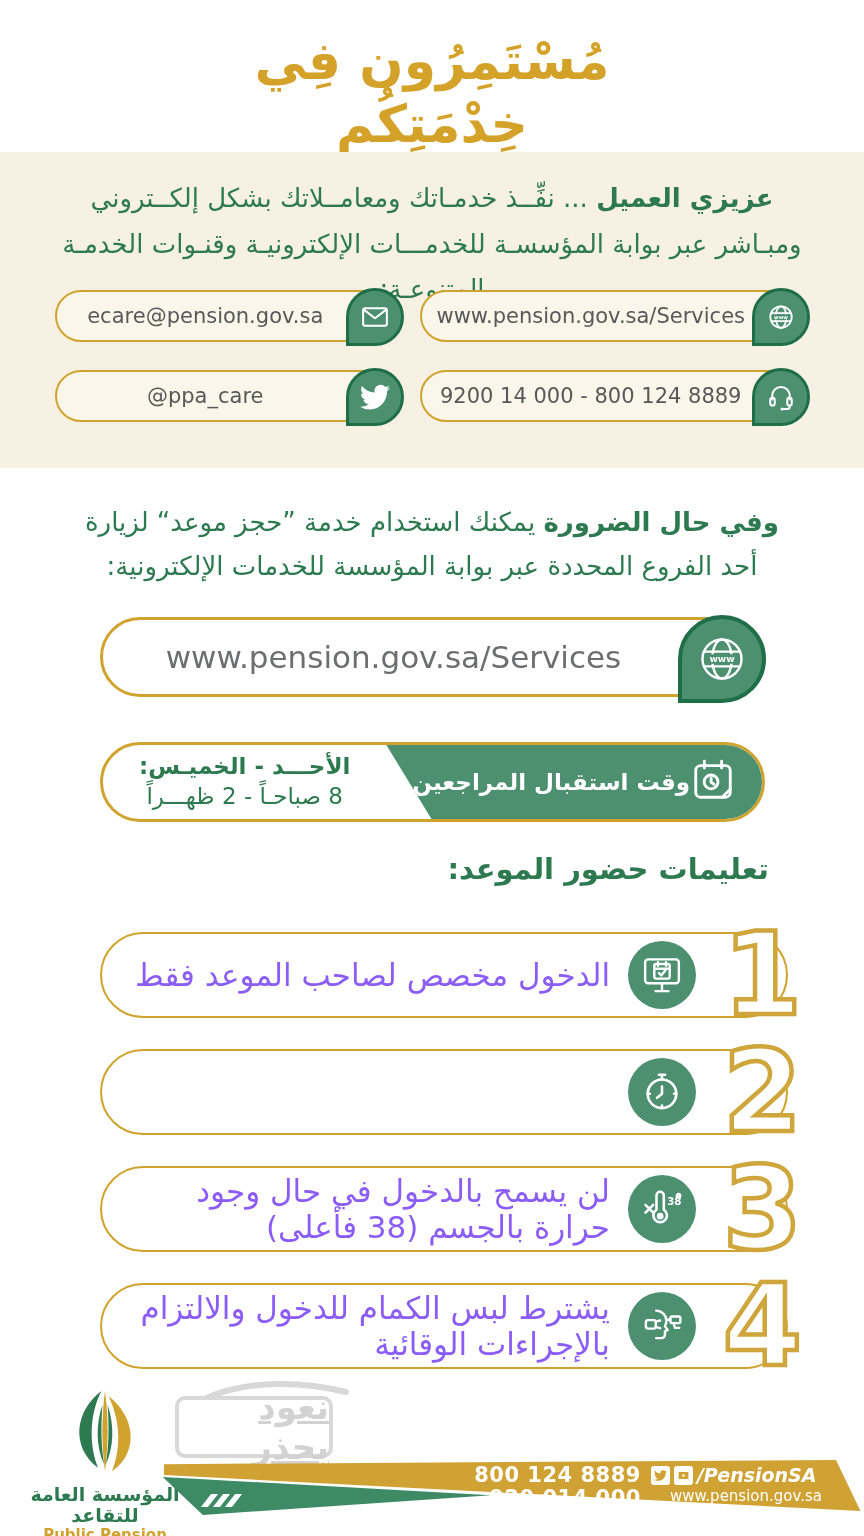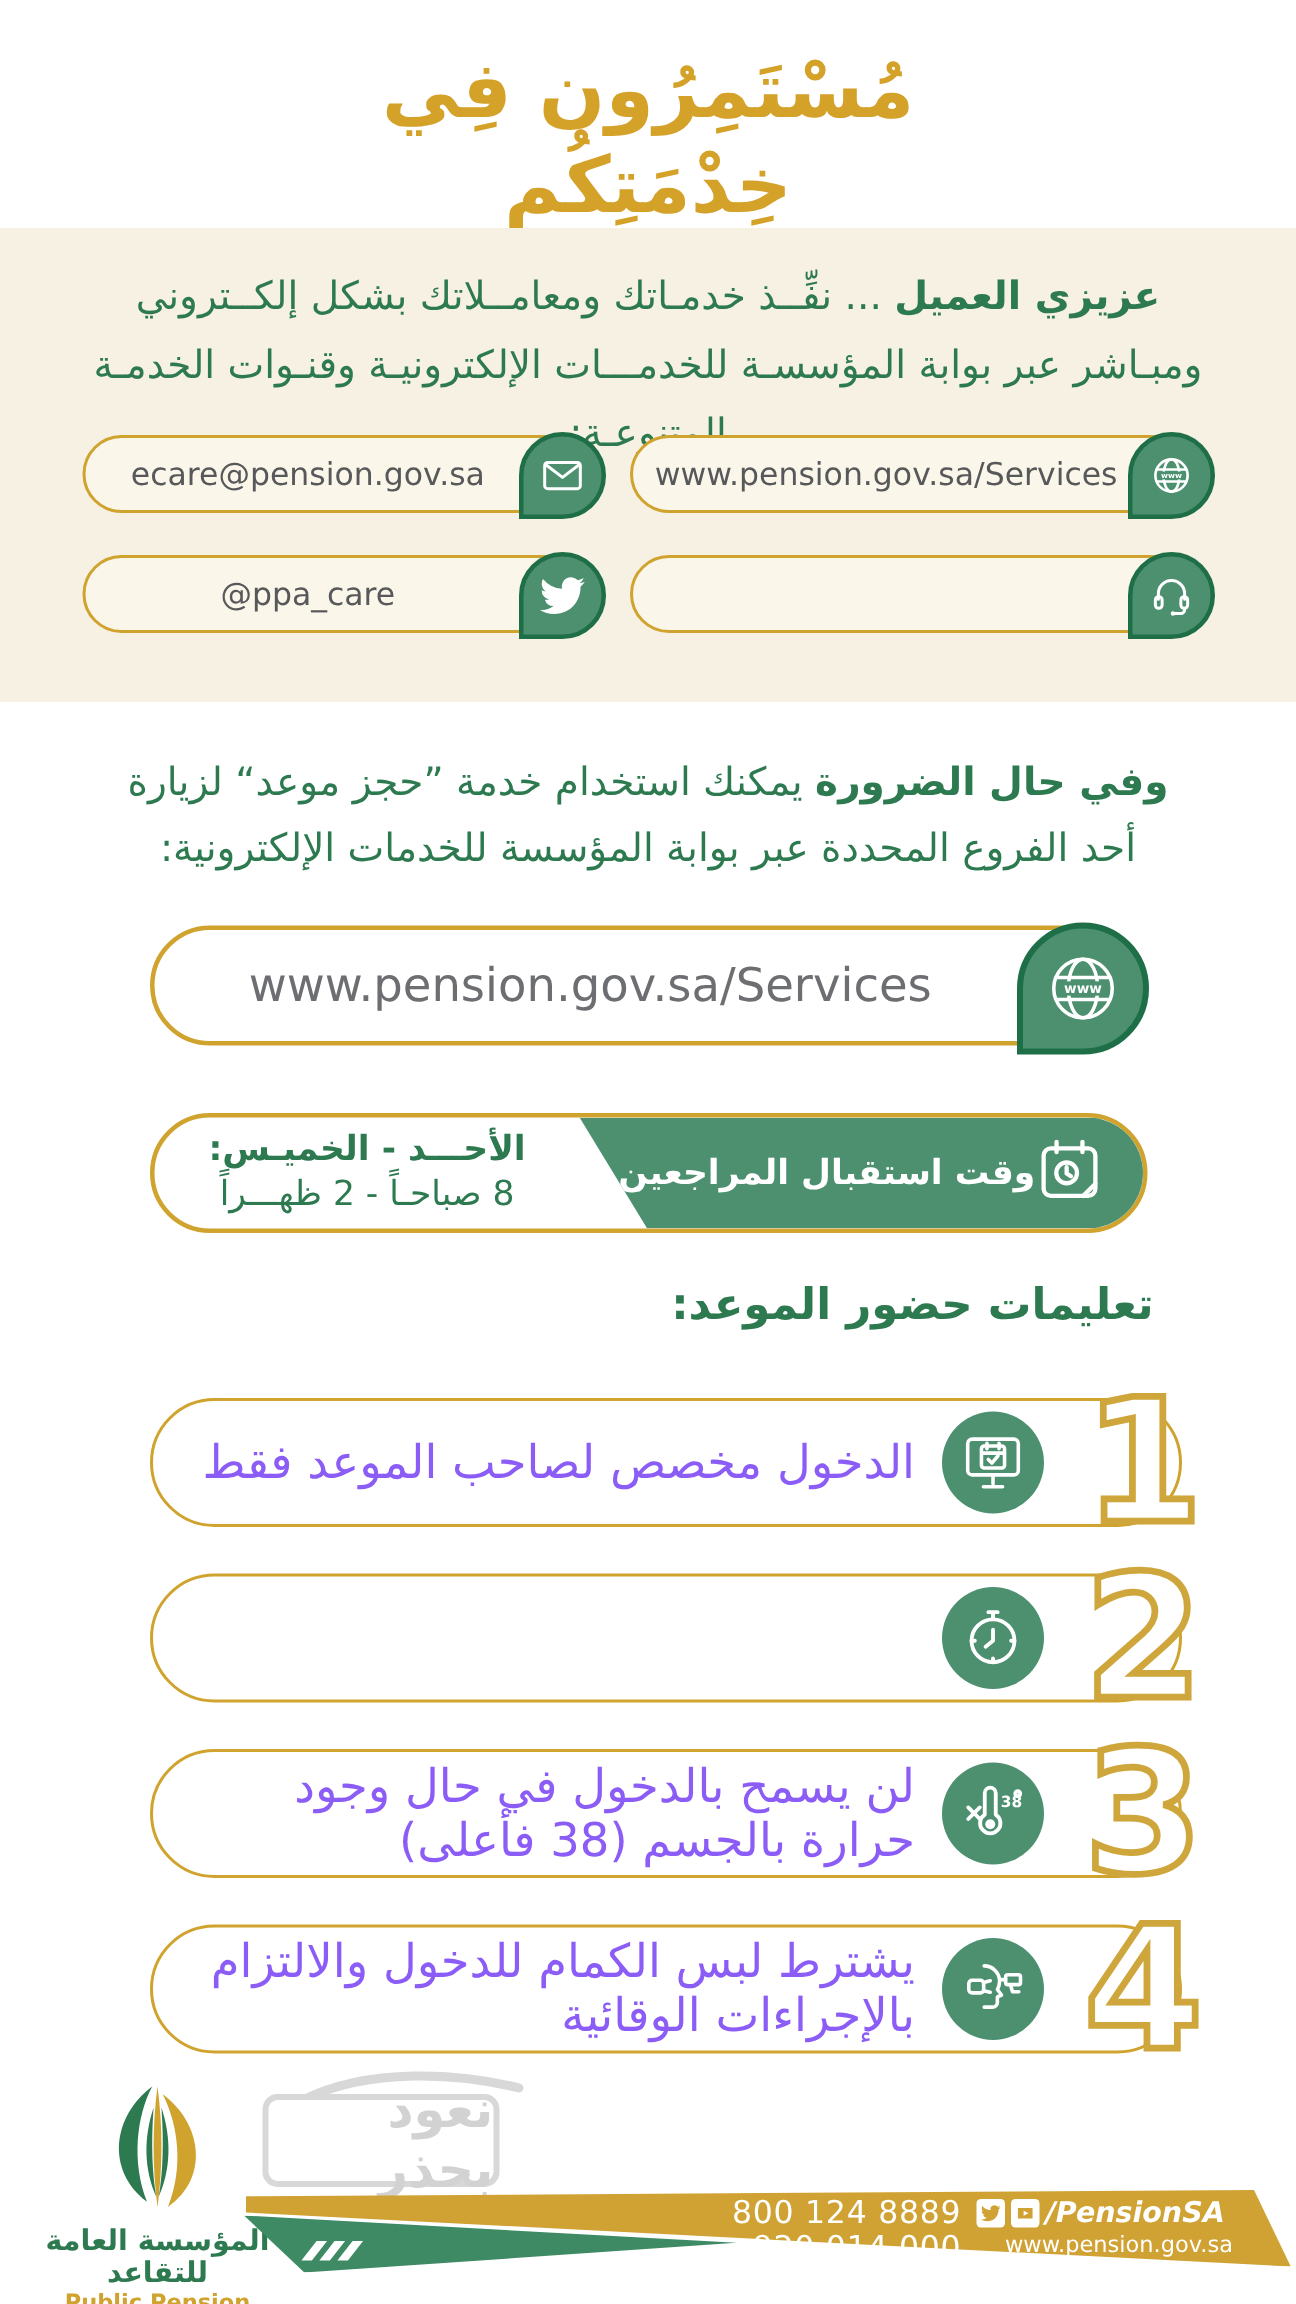--- a/index.html
+++ b/index.html
@@ -72,31 +72,31 @@
   
   .logo{position:absolute;left:25px;top:1384px;width:160px;text-align:center;}
   .logo svg{width:92px;height:96px;}
   .logo-ar{color:#2E7A50;font-size:19px;font-weight:bold;direction:rtl;line-height:1.1;}
   .logo-en{color:#D0A32E;font-size:15px;font-weight:bold;line-height:1.2;}
 
   .swoosh{position:absolute;left:196px;top:1376px;width:154px;height:28px;}
   .stamp{position:absolute;left:175px;top:1396px;width:158px;height:62px;border:4px solid #D8D8D8;
          border-radius:10px;box-sizing:border-box;display:flex;align-items:center;
          justify-content:center;color:#D2D2D2;font-size:34px;font-weight:bold;direction:rtl;
-         background:#fff;}
+         background:#fff;text-decoration:underline;}
 
   .gold-band{position:absolute;left:164px;top:1460px;width:700px;height:60px;background:#D0A233;
              clip-path:polygon(0 7%,96% 0,99.5% 85%,0 25%);}
   .green-band{position:absolute;left:156px;top:1477px;width:335px;height:38px;background:#3E8A64;
               clip-path:polygon(2% 0,100% 48%,14% 100%);}
   .stripe{position:absolute;width:7px;height:13px;background:#fff;transform:skewX(-38deg);}
 
   .band-info{position:absolute;right:42px;top:1464px;display:flex;gap:10px;z-index:3;
              align-items:flex-start;}
-  .nums{text-align:right;color:#fff;font-weight:normal;font-size:21px;line-height:1.1;
+  .nums{text-align:right;color:#fff;font-weight:bold;font-size:21px;line-height:1.1;
         letter-spacing:0.5px;}
   .social{display:flex;flex-direction:column;}
   .social-row{display:flex;align-items:center;gap:4px;color:#fff;font-weight:bold;font-size:19px;font-style:italic;}
   .icon-box{width:19px;height:19px;background:#fff;border-radius:3px;display:flex;
             align-items:center;justify-content:center;}
   .icon-box svg{width:13px;height:13px;}
   .website{color:#fff;font-size:15px;margin-top:1px;margin-left:19px;}
 </style>
 </head>
 <body>
@@ -138,20 +138,21 @@
       <div class="cpill">
         <span>@ppa_care</span>
         <span class="cbadge">
           <svg viewBox="0 0 24 24" fill="#fff">
             <path d="M23.9 4.6a10 10 0 0 1-2.8.8 5 5 0 0 0 2.2-2.7 10 10 0 0 1-3.1 1.2 4.9 4.9 0 0 0-8.4 4.5A14 14 0 0 1 1.6 3.2a4.8 4.8 0 0 0-.7 2.5c0 1.7.9 3.2 2.2 4.1a4.9 4.9 0 0 1-2.2-.6v.1a4.9 4.9 0 0 0 3.9 4.8 5 5 0 0 1-2.2.1 4.9 4.9 0 0 0 4.6 3.4A9.9 9.9 0 0 1 0 19.7a14 14 0 0 0 7.6 2.2c9.1 0 14-7.5 14-14v-.6a10 10 0 0 0 2.3-2.7z"></path>
           </svg>
         </span>
       </div>
 
       <div class="cpill">
+        <span>9200 14 000 - 800 124 8889</span>
         <span class="cbadge">
           <svg viewBox="0 0 24 24" fill="none" stroke="#fff" stroke-width="1.6" stroke-linecap="round" stroke-linejoin="round">
             <path d="M5 14v-3a7 7 0 0 1 14 0v3"></path>
             <rect x="3.4" y="12.6" width="3.6" height="6.2" rx="1.7"></rect>
             <rect x="17" y="12.6" width="3.6" height="6.2" rx="1.7"></rect>
             <path d="M19 18.8v.8a2 2 0 0 1-2 2h-3.2"></path>
             <circle cx="12.8" cy="21.6" r="1.2" fill="#fff" stroke="none"></circle>
           </svg>
         </span>
       </div>

